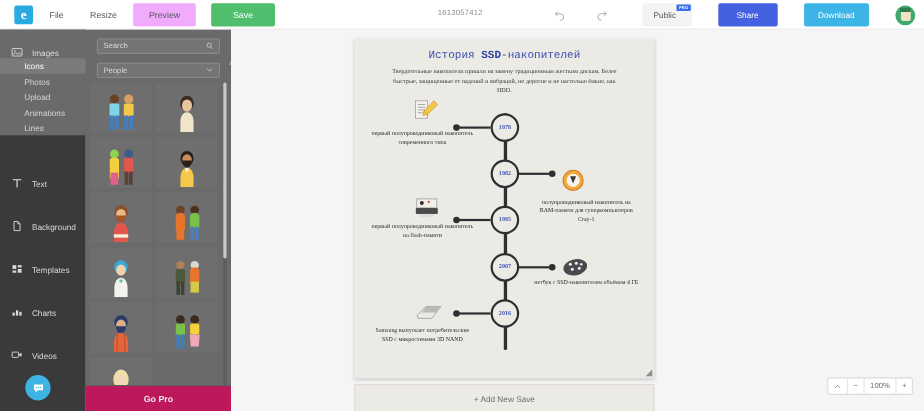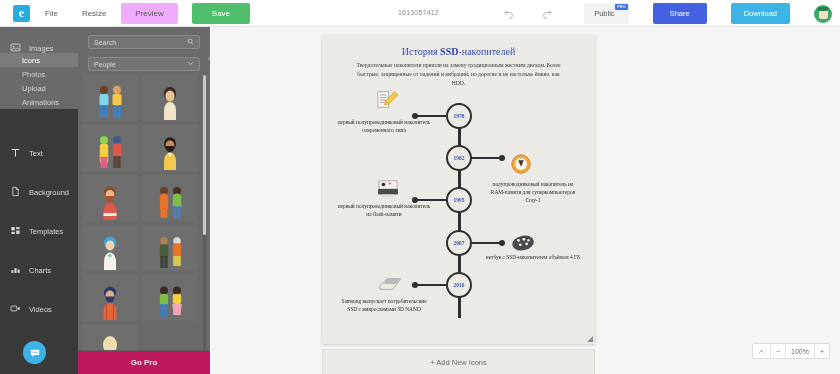--- a/index.html
+++ b/index.html
@@ -164,21 +164,21 @@
   .zoombar div {
     display: flex; align-items: center; justify-content: center;
     font-size: 7px; color: #6d6d6d; cursor: pointer; padding: 0 5px;
     border-right: 1px solid #e3e3e3;
   }
   .zoombar div:last-child { border-right: none; }
 
   
   .info-title {
     position: absolute; top: 11px; left: 0; width: 273px; text-align: center;
-    font-family: Liberation Serif, serif; font-size: 10px; color: #3b4fb0;
+    font-family: Liberation Mono, monospace; font-size: 10px; color: #3b4fb0;
   }
   .info-title b { color: #2b3fa0; }
   .info-body {
     position: absolute; top: 26px; left: 31px; width: 211px; text-align: center;
     font-family: "Liberation Serif", serif; font-size: 5.6px; line-height: 1.6;
     color: #3b3b3b;
   }
   .spine { position: absolute; left: 136px; top: 68px; width: 2.5px; height: 215px; background: #2f2f33; }
   .node {
     position: absolute; width: 26px; height: 26px; border-radius: 50%;
@@ -253,20 +253,23 @@
         </div>
       <div class="rail-sub">
           <span>Photos</span>
         </div>
       <div class="rail-sub">
           <span>Upload</span>
         </div>
       <div class="rail-sub">
           <span>Animations</span>
         </div>
+      <div class="rail-sub">
+          <span>Lines</span>
+        </div>
     </div>
 
     <div style="height:10px"></div>
 
     <div class="rail-row big">
       <span class="rail-ico">
         <svg width="11" height="11" viewBox="0 0 16 16">
             <path d="M3 3.5h10M8 3.5v9.5" fill="none" stroke="#e4e4e4" stroke-width="1.5" stroke-linecap="round"></path>
           </svg>
       </span>
@@ -557,21 +560,21 @@
         <svg width="28" height="18" viewBox="0 0 30 20">
             <path d="M3 13l9-9h15l-9 12H4z" fill="#eceae4" stroke="#a0a0a0" stroke-width=".9"></path>
             <path d="M12 4l-4 6h14l4-6z" fill="#b9b9b9"></path>
           </svg>
       </div>
       <div class="ev-text" style="top:262px; left:14px">Samsung выпускает потребительские SSD с микросхемами 3D NAND</div>
 
       <div class="page-resize"></div>
     </div>
 
-    <div class="add-page">+ Add New Icons</div>
+    <div class="add-page">+ Add New Save</div>
 
     <div class="zoombar">
       <div>
         <svg width="7" height="7" viewBox="0 0 16 16">
             <path d="M3.5 10L8 5.5 12.5 10" fill="none" stroke="#6d6d6d" stroke-width="1.5" stroke-linecap="round" stroke-linejoin="round"></path>
           </svg>
       </div>
       <div>−</div>
       <div>100%</div>
       <div>+</div>

